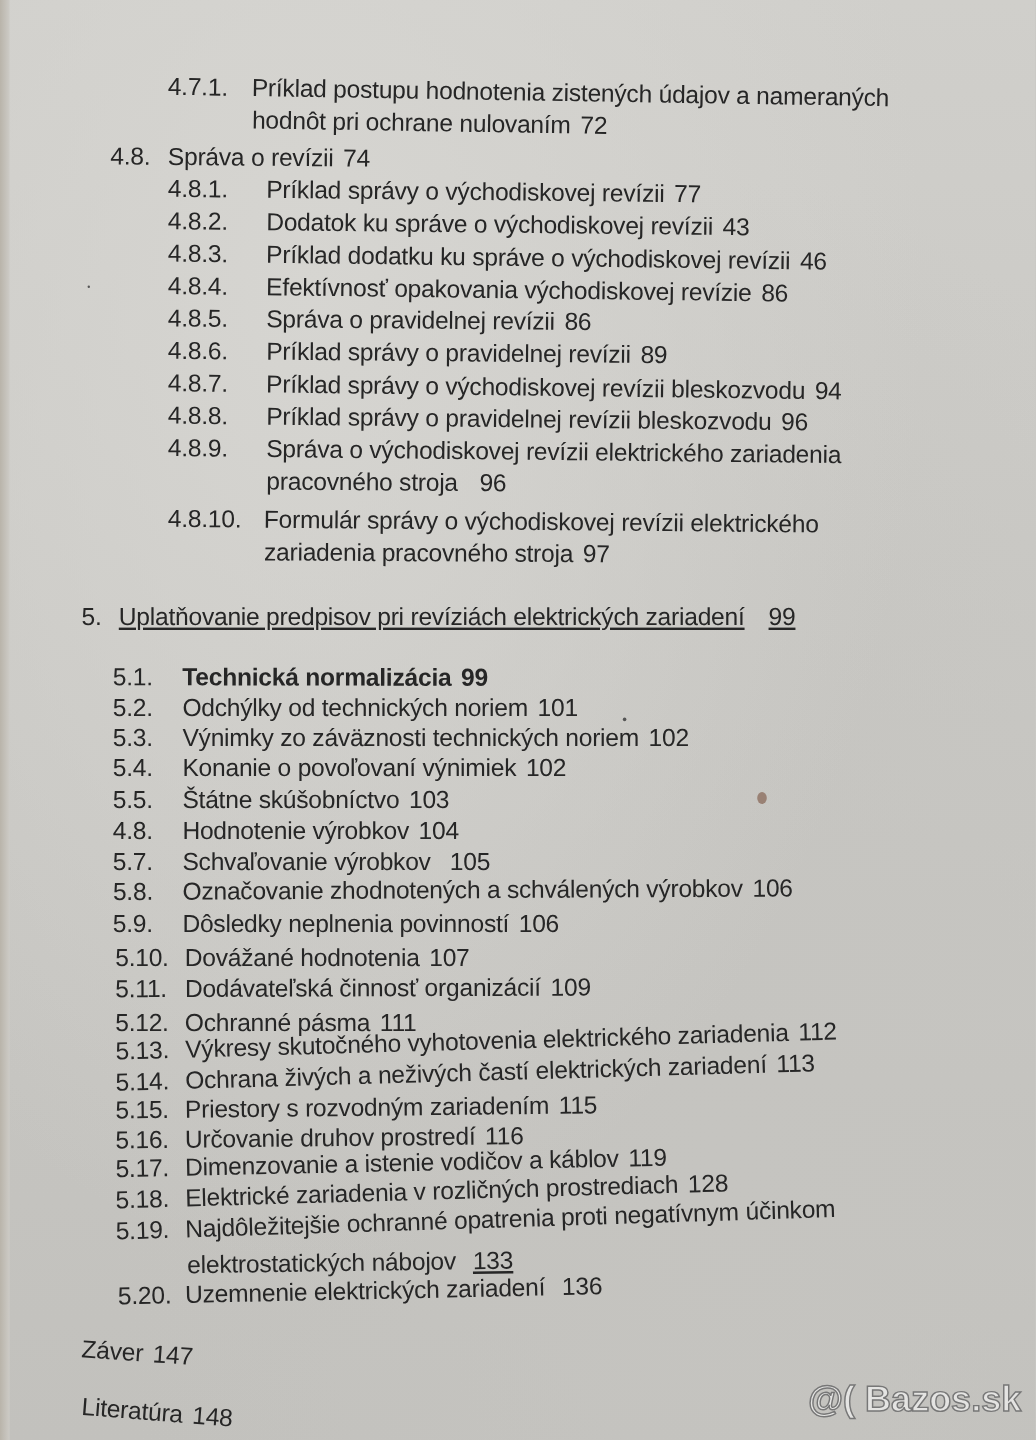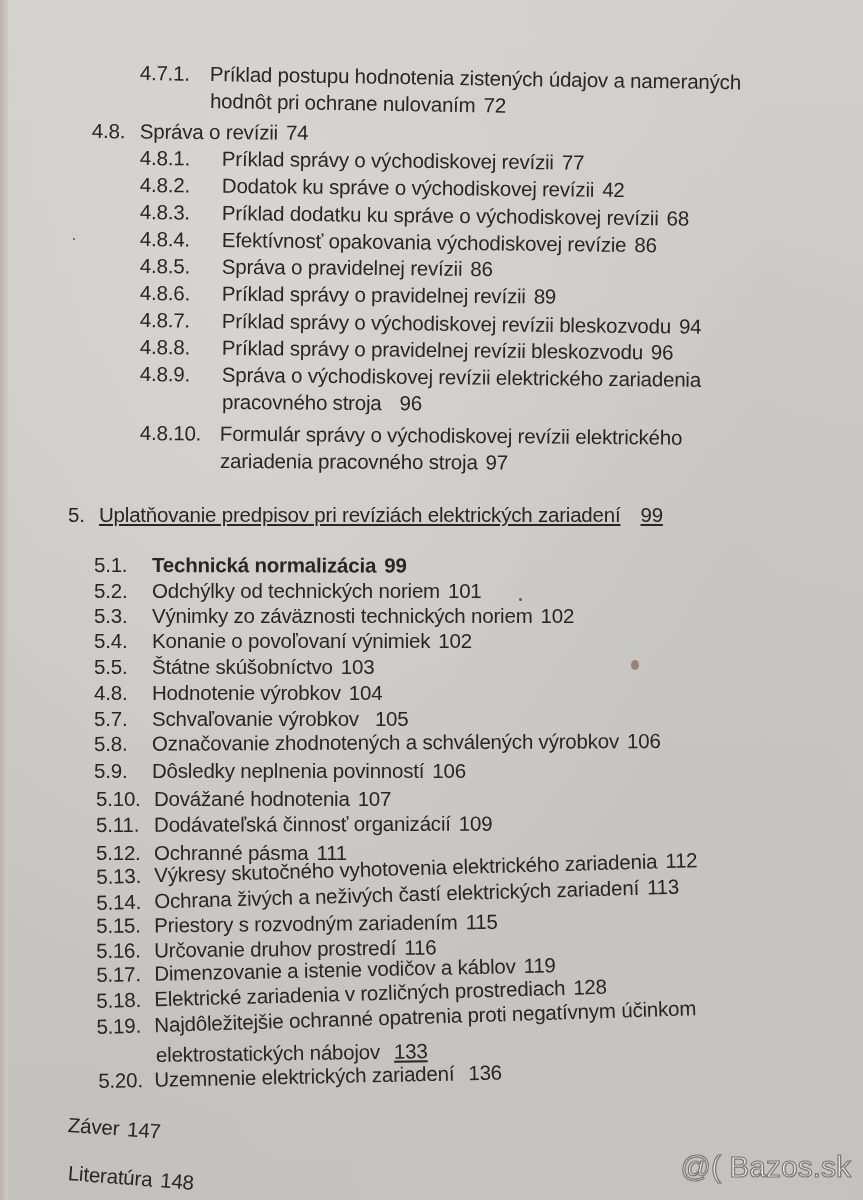--- a/index.html
+++ b/index.html
@@ -67,21 +67,21 @@
       position: absolute;
       width: 3px; height: 3px;
       border-radius: 50%;
       background: #555;
     }
     .watermark {
       position: absolute;
       right: 12px;
       top: 1150px;
       font-size: 30px;
-      font-weight: normal;
+      font-weight: bold;
       color: rgba(255,255,255,0.55);
       -webkit-text-stroke: 1.2px #777;
       letter-spacing: 0px;
     }
   </style>
 </head>
 <body>
 
 <div class="page"></div>
 <div class="left-edge"></div>
@@ -100,25 +100,25 @@
     <span class="num">4.8.</span>
     <span class="title" style="left:48px;"><span>Správa o revízii</span><span class="page-no">74</span></span>
   </div>
 
   <div class="entry" style="left:108px; top:145px; transform:rotate(0.6deg);">
     <span class="num">4.8.1.</span>
     <span class="title" style="left:82px;"><span>Príklad správy o východiskovej revízii</span><span class="page-no">77</span></span>
   </div>
   <div class="entry" style="left:108px; top:172px; transform:rotate(0.6deg);">
     <span class="num">4.8.2.</span>
-    <span class="title" style="left:82px;"><span>Dodatok ku správe o východiskovej revízii</span><span class="page-no">42</span></span>
+    <span class="title" style="left:82px;"><span>Dodatok ku správe o východiskovej revízii</span><span class="page-no">43</span></span>
   </div>
   <div class="entry" style="left:108px; top:199px; transform:rotate(0.7deg);">
     <span class="num">4.8.3.</span>
-    <span class="title" style="left:82px;"><span>Príklad dodatku ku správe o východiskovej revízii</span><span class="page-no">68</span></span>
+    <span class="title" style="left:82px;"><span>Príklad dodatku ku správe o východiskovej revízii</span><span class="page-no">46</span></span>
   </div>
   <div class="entry" style="left:108px; top:226px; transform:rotate(0.7deg);">
     <span class="num">4.8.4.</span>
     <span class="title" style="left:82px;"><span>Efektívnosť opakovania východiskovej revízie</span><span class="page-no">86</span></span>
   </div>
   <div class="entry" style="left:108px; top:253px; transform:rotate(0.5deg);">
     <span class="num">4.8.5.</span>
     <span class="title" style="left:82px;"><span>Správa o pravidelnej revízii</span><span class="page-no">86</span></span>
   </div>
   <div class="entry" style="left:108px; top:280px; transform:rotate(0.5deg);">

